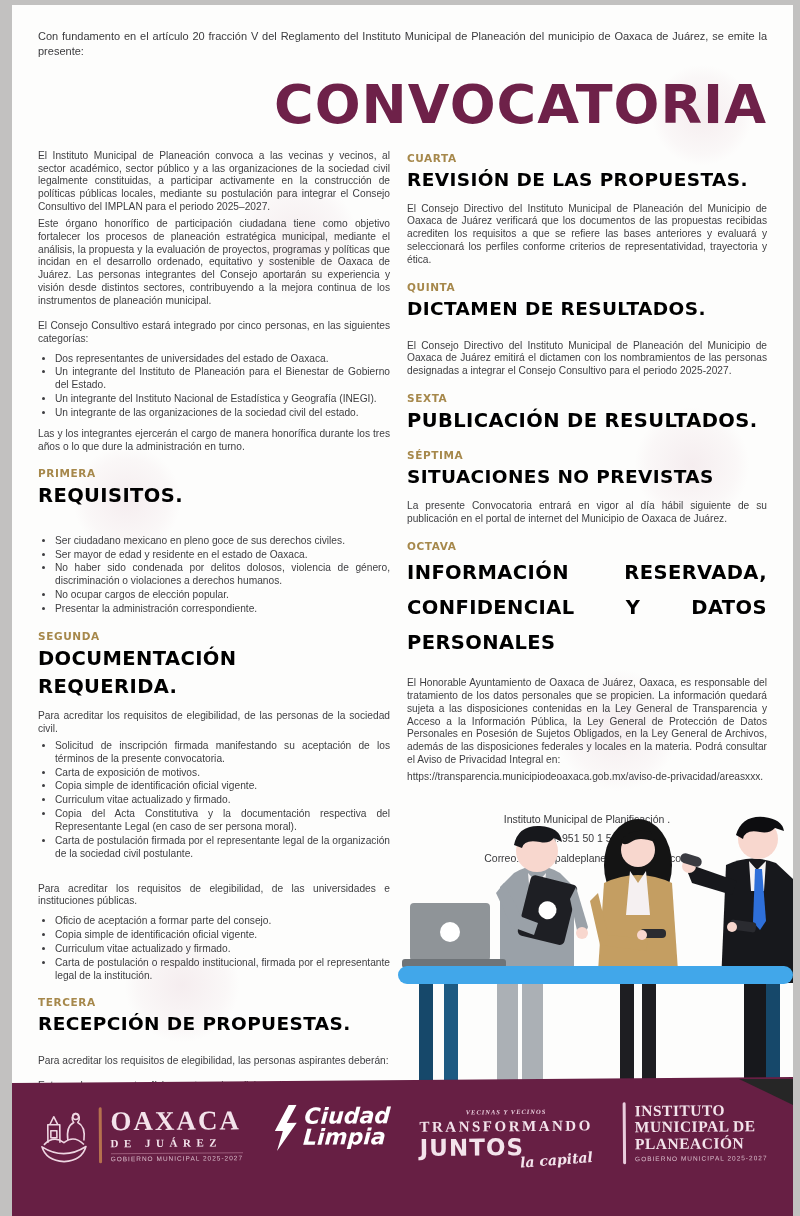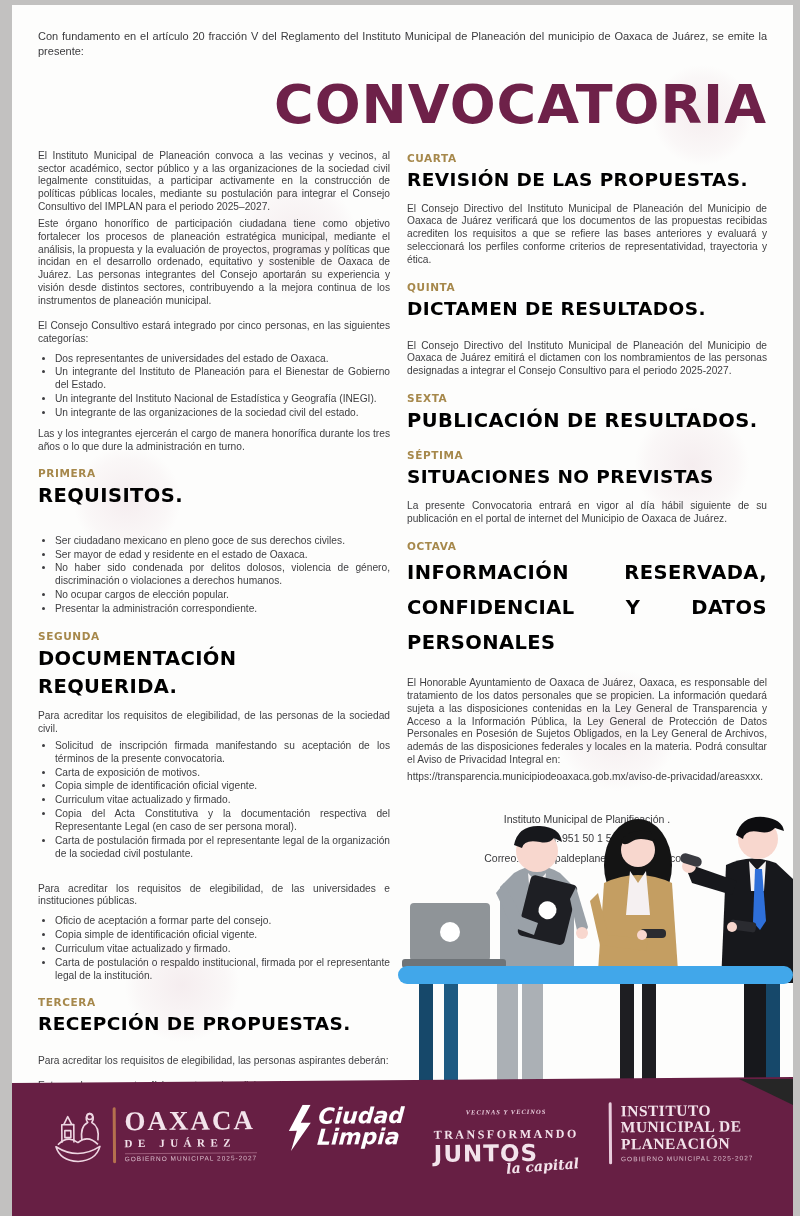--- a/index.html
+++ b/index.html
@@ -58,21 +58,21 @@
   .logo-group{display:flex;align-items:center;gap:9px;}
   .crest-text{display:flex;flex-direction:column;line-height:1;}
   .crest-title{font-family:"Liberation Serif", serif;font-weight:700;font-size:27px;letter-spacing:2px;}
   .crest-sub{font-family:"Liberation Serif", serif;font-weight:700;font-size:11px;letter-spacing:5.5px;margin-top:3px;}
   .crest-cap{font-size:6.5px;letter-spacing:1px;margin-top:4px;color:#d9bccB;border-top:1px solid #9b5b7a;padding-top:2px;}
   .v-divider{width:3px;height:56px;background:#b5714e;border-radius:2px;}
   .v-divider-light{width:3px;height:62px;background:#e9cddd;border-radius:2px;}
   .cl-text{font-family:"DejaVu Sans", sans-serif;font-weight:800;font-style:italic;font-size:22px;line-height:.95;color:#fff;transform:skewX(-4deg);}
   .juntos{display:flex;flex-direction:column;align-items:center;line-height:1;margin-top:6px;}
   .juntos-tag{font-family:"Liberation Serif", serif;font-style:italic;font-weight:700;font-size:6.5px;letter-spacing:1px;color:#e9cedd;}
-  .juntos-l1{font-family:"Liberation Serif", serif;font-weight:700;font-size:12px;letter-spacing:2.5px;margin-top:12px;}
+  .juntos-l1{font-family:"Liberation Serif", serif;font-weight:700;font-size:15px;letter-spacing:2.5px;margin-top:3px;}
   .juntos-l2{font-family:"DejaVu Sans", sans-serif;font-weight:800;font-size:23px;letter-spacing:1px;margin-top:2px;align-self:flex-start;}
   .juntos-script{font-family:"DejaVu Serif", serif;font-style:italic;font-weight:700;font-size:14px;margin-top:-6px;align-self:flex-end;transform:rotate(-4deg);}
   .implan{display:flex;flex-direction:column;line-height:1.05;}
   .implan-main{font-family:"Liberation Serif", serif;font-weight:700;font-size:15.5px;letter-spacing:.5px;white-space:pre-line;}
   .implan-cap{font-size:6.5px;letter-spacing:1px;margin-top:4px;color:#d9bccb;}
   .url-line{word-break:break-all;}
 </style>
 </head>
 <body>
 

